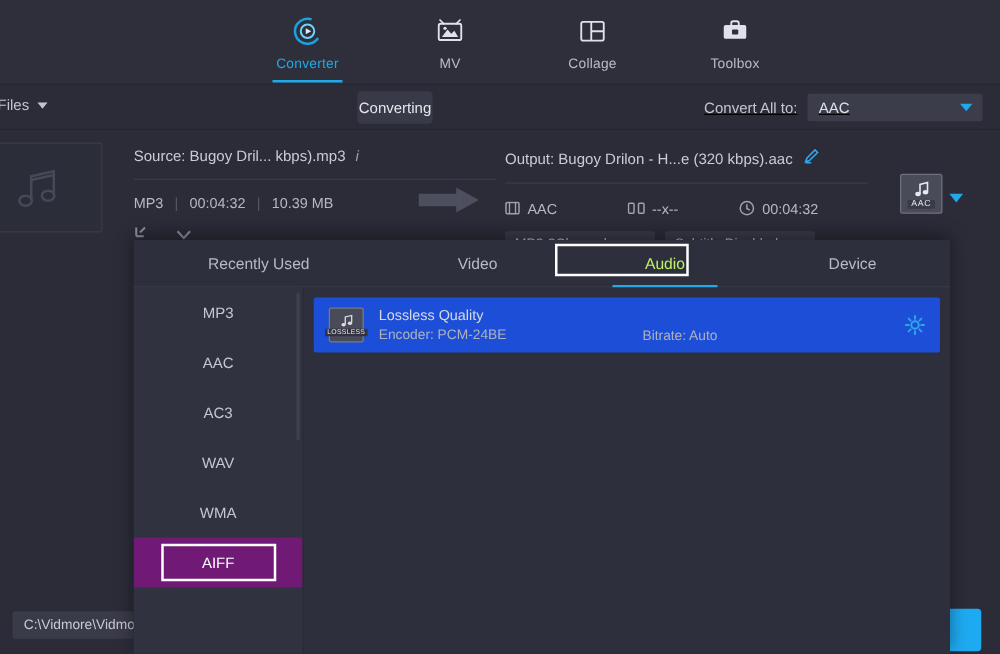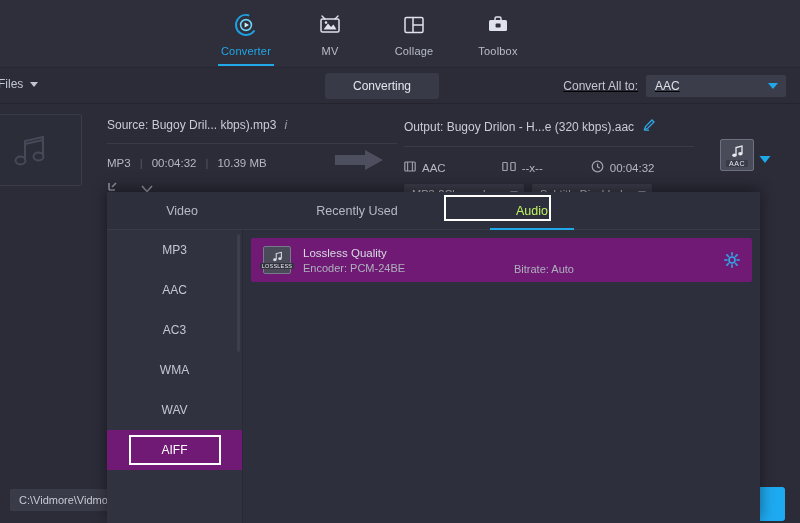--- a/index.html
+++ b/index.html
@@ -10,21 +10,21 @@
     overflow: hidden;
   }
   #app { position: relative; width: 800px; height: 523px; background: #2b2c38; }
 
   
   .topnav {
     position: absolute; left: 0; top: 0; width: 800px; height: 68px;
     background: #2e2f3b;
     border-bottom: 1px solid #262733;
   }
-  .navgroup { display: flex; gap: 24px; position: absolute; left: 216px; top: 6px; }
+  .navgroup { display: flex; gap: 54px; position: absolute; left: 216px; top: 6px; }
   .navitem {
     width: 60px; display: flex; flex-direction: column; align-items: center;
     cursor: pointer; position: relative; padding-top: 6px;
   }
   .navicon { height: 26px; display: flex; align-items: center; justify-content: center; }
   .navlabel { font-size: 11px; color: #b9bcc8; margin-top: 7px; letter-spacing: .2px; }
   .navitem.active .navlabel { color: #20a8e8; }
   .navitem.active .underline {
     position: absolute; bottom: -9px; left: 2px; width: 56px; height: 2px; background: #20a8e8;
   }
@@ -38,21 +38,21 @@
     position: absolute; left: -12px; top: 9px;
     font-size: 12px; color: #c3c6d1; display: flex; align-items: center; gap: 7px;
     cursor: pointer;
   }
   .caret-down {
     width: 0; height: 0; border-left: 4px solid transparent; border-right: 4px solid transparent;
     border-top: 5px solid #c3c6d1;
   }
   .segtabs { position: absolute; left: 286px; top: 5px; display: flex; gap: 4px; }
   .segtab {
-    font-size: 12px; color: #9ea1ae; padding: 6px 28px; border-radius: 3px; cursor: pointer; margin-left: 39px;
+    font-size: 12px; color: #9ea1ae; padding: 6px 1px; border-radius: 3px; cursor: pointer;
   }
   .segtab.active { background: #393a47; color: #e4e6ec; }
   .convertall {
     position: absolute; right: 14px; top: 7px; display: flex; align-items: center; gap: 8px; text-decoration: underline;
   }
   .convertall-label { font-size: 12px; color: #c3c6d1; }
   .convertall-select {
     width: 140px; height: 22px; background: #3c3d4a; border-radius: 2px;
     display: flex; align-items: center; justify-content: space-between;
     padding: 0 8px 0 9px; cursor: pointer;
@@ -155,21 +155,21 @@
     font-size: 12px; color: #c4c7d2; cursor: pointer; position: relative;
   }
   .fmt-item.sel { background: #701a75; color: #ffffff; }
   .fmt-scroll {
     position: absolute; right: 2px; top: 4px; width: 3px; height: 118px;
     background: #3e3f4d; border-radius: 2px;
   }
 
   .preset-area { flex: 1; background: #2e2f3c; position: relative; }
   .preset-row {
-    height: 44px; margin: 8px 8px 0 8px; background: #701a75; border-radius: 2px;
+    height: 44px; margin: 8px 8px 0 8px; background: #1d4ed8; border-radius: 2px;
     display: flex; align-items: center; padding: 0 12px; cursor: pointer; position: relative;
   }
   .preset-icon {
     width: 28px; height: 28px; background: #4a4b58; border: 1px solid #777a88; border-radius: 2px;
     display: flex; flex-direction: column; align-items: center; justify-content: center;
     margin-right: 12px; flex: 0 0 auto;
   }
   .preset-icon-label {
     font-size: 5.5px; color: #e8eaf0; background: #32333f; padding: 0 2px; letter-spacing: .2px;
   }
@@ -375,37 +375,38 @@
   <div class="bottombar">
     <div class="pathbox">
       <span class="pathtext">C:\Vidmore\Vidmor</span>
     </div>
     <div class="convert-btn"></div>
   </div>
 
   <div class="panel">
 
     <div class="panel-tabs">
+      <div class="ptab" style="width:200px;">Recently Used</div>
       <div class="ptab" style="width:150px;">Video</div>
-      <div class="ptab" style="width:200px;">Recently Used</div>
       <div class="ptab active-tab" style="width:150px;">
         <span>Audio</span>
         <span class="tab-underline"></span>
       </div>
+      <div class="ptab" style="width:150px;">Device</div>
       <div class="focus-ring" style="left:337px; top:3px; width:107px; height:26px;"></div>
     </div>
 
     <div class="panel-body">
 
       <div class="fmt-list">
         <div class="fmt-item">MP3</div>
         <div class="fmt-item">AAC</div>
         <div class="fmt-item">AC3</div>
+        <div class="fmt-item">WAV</div>
         <div class="fmt-item">WMA</div>
-        <div class="fmt-item">WAV</div>
         <div class="fmt-item sel">
           <span>AIFF</span>
           <span class="focus-ring" style="left:22px; top:5px; width:92px; height:30px;"></span>
         </div>
         <div class="fmt-scroll"></div>
       </div>
 
       <div class="preset-area">
         <div class="preset-row">
           <div class="preset-icon">

